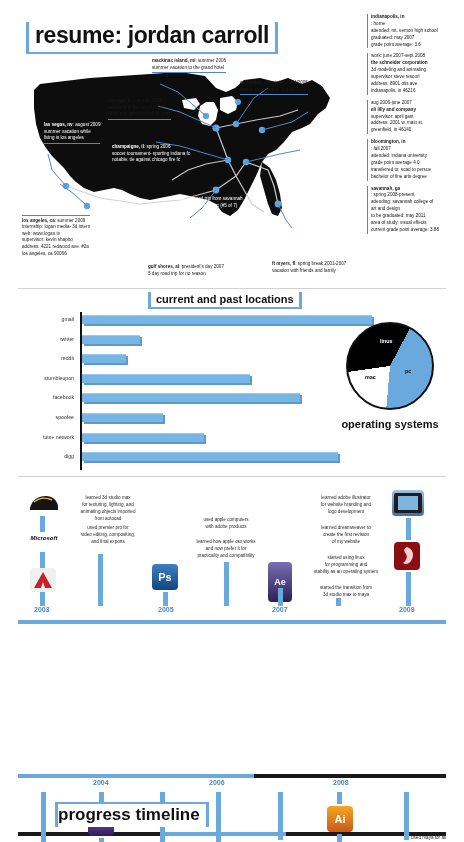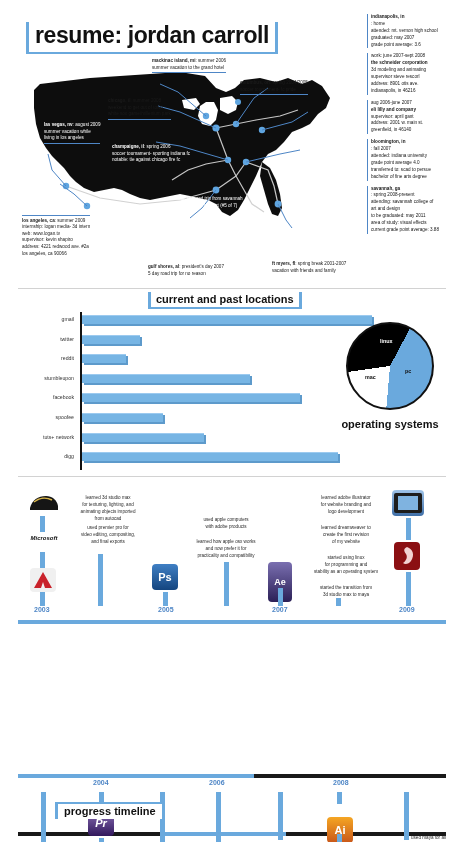--- a/index.html
+++ b/index.html
@@ -99,23 +99,23 @@
   
   .sec-tl{ position:absolute; left:0; top:480px; width:464px; height:362px; }
   .tl-title{
     position:absolute; left:150px; top:2px; z-index:5;
     background:#fff; padding:1px 5px 2px 5px;
     border-left:3px solid #6aa9dd; border-right:3px solid #6aa9dd; border-bottom:2px solid #6aa9dd;
     font-size:11px; font-weight:bold; color:#111; white-space:nowrap;
   }
   .tl-title2{
     position:absolute; left:55px; top:322px; z-index:5;
-    background:#fff; padding:1px 6px 2px 6px;
+    background:#fff; padding:1px 6px 2px 0;
     border-left:3px solid #6aa9dd; border-right:3px solid #6aa9dd; border-top:2px solid #6aa9dd;
-    font-size:11px; font-weight:bold; color:#111; white-space:nowrap;
+    font-size:17px; font-weight:bold; color:#111; white-space:nowrap;
   }
   .tl-rail{ position:absolute; height:4px; background:#6aa9dd; }
   .tl-rail.dark{ background:#191919; }
   .yearlbl{ position:absolute; font-size:7px; font-weight:bold; color:#4e86c6; }
   .stem{ position:absolute; width:5px; background:#6aa9dd; }
   .tnote{ position:absolute; font-size:4.6px; line-height:1.55; color:#2a2a2a; }
   .tnote.c{ text-align:center; }
   .tnote.r{ text-align:right; }
 
   
@@ -464,21 +464,21 @@
     </div>
     <div class="stem" style="left:99px; top:358px; height:14px;"></div>
 
     <div class="stem" style="left:160px; top:312px; height:72px;"></div>
 
     <div class="stem" style="left:216px; top:312px; height:108px;"></div>
 
     <div class="stem" style="left:278px; top:312px; height:48px;"></div>
 
     <div class="stem" style="left:337px; top:312px; height:12px;"></div>
-    <div class="ic ic-ai sq" style="left:327px; top:337px; width:26px; height:26px;">
+    <div class="ic ic-ai sq" style="left:327px; top:326px; width:26px; height:26px;">
       <span>Ai</span>
     </div>
     <div class="stem" style="left:337px; top:354px; height:10px;"></div>
 
     <div class="tnote r" style="left:348px; top:354px; width:98px;">
       <span>used maya for all</span><br>
       <br>
       <br>
       
     </div>

